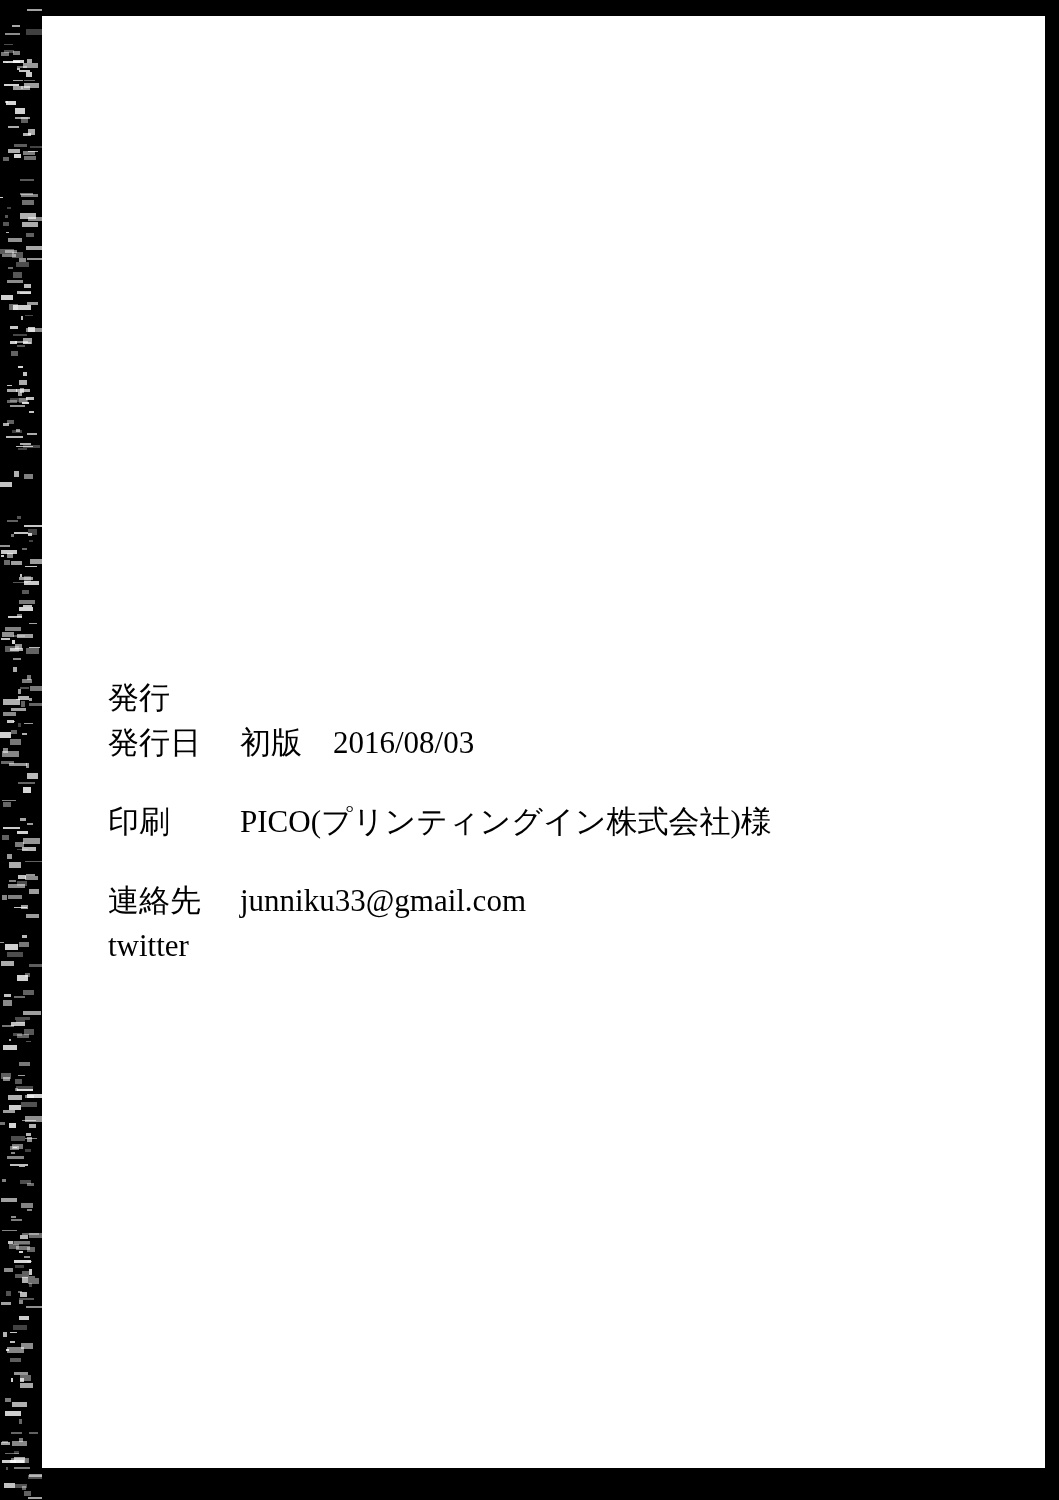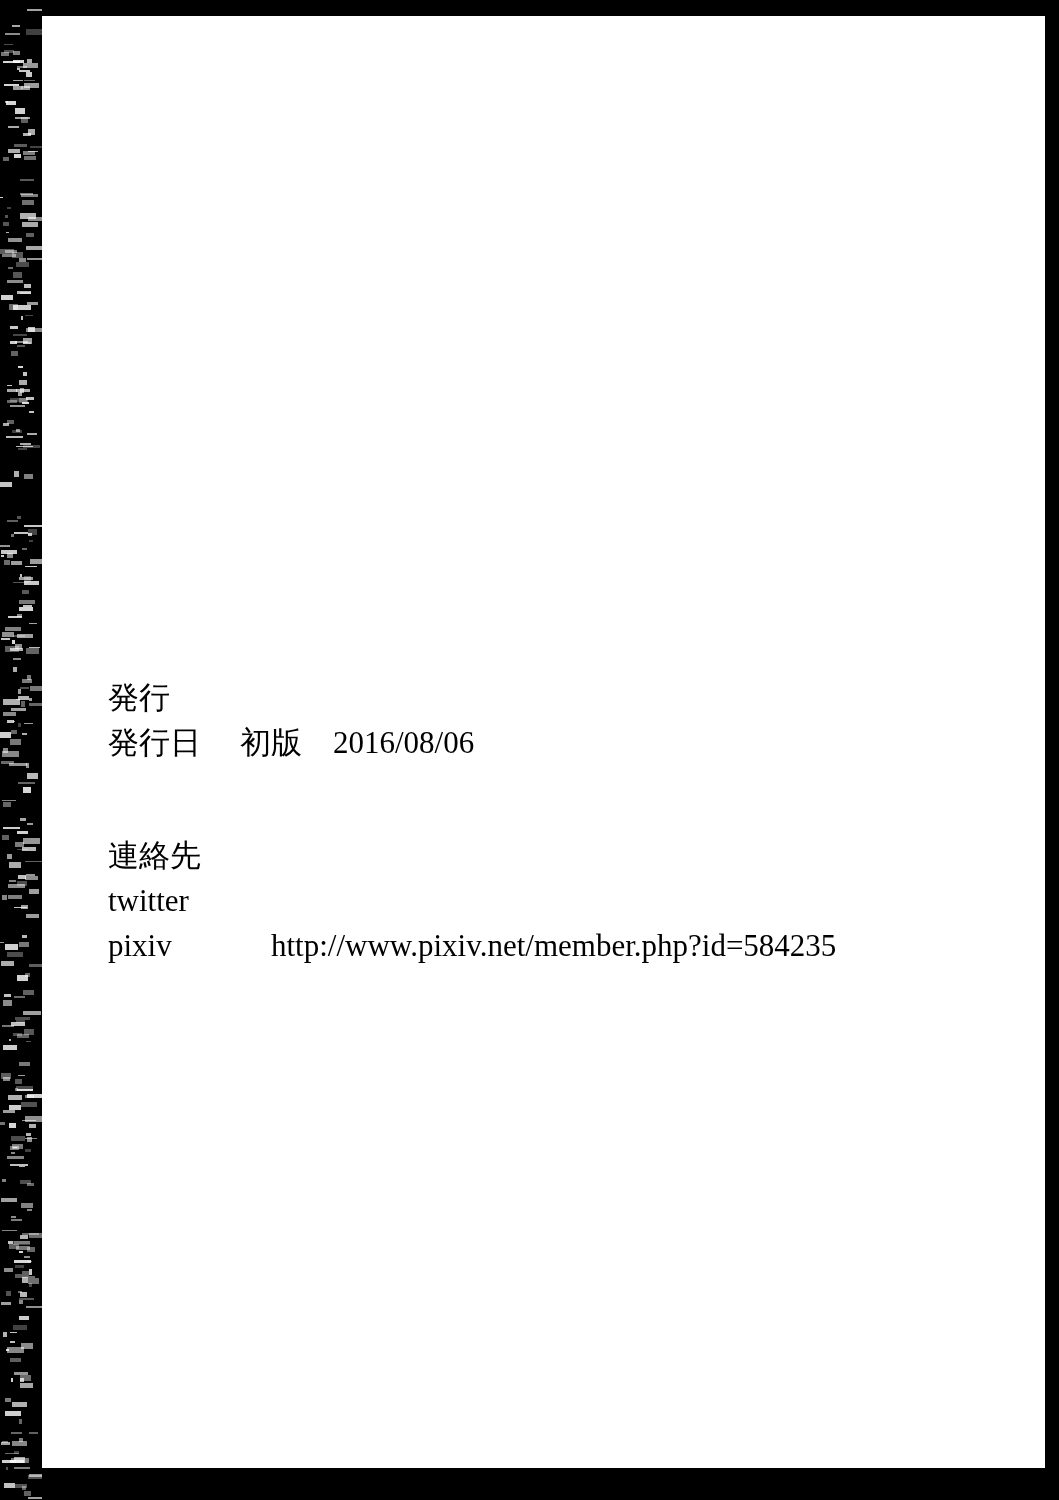--- a/index.html
+++ b/index.html
@@ -453,23 +453,23 @@
       <div class="speck" style="left: 10.8776px; top: 1432.2px; width: 11.2761px; height: 2.01968px; opacity: 0.4;"></div>
       <div class="speck" style="left: 9.56976px; top: 1340.63px; width: 5.12629px; height: 2.21144px; opacity: 0.75;"></div>
     </div>
 
   <div class="page">
 
     <div class="content">
 
       <div class="info-block" id="info-list">
           <div class="info-row cjk"><span class="lbl">発行</span></div>
-          <div class="info-row mixed"><span class="lbl">発行日</span><span class="val">初版　2016/08/06</span></div>
+          <div class="info-row mixed"><span class="lbl">発行日</span><span class="val">初版　2016/08/03</span></div>
           <div class="group-gap"></div>
+          <div class="info-row mixed"><span class="lbl">印刷</span><span class="val">PICO(プリンティングイン株式会社)様</span></div>
           <div class="group-gap"></div>
-          <div class="info-row mixed"><span class="lbl">連絡先</span></div>
+          <div class="info-row mixed"><span class="lbl">連絡先</span><span class="val">junniku33@gmail.com</span></div>
           <div class="info-row latin"><span class="lbl">twitter</span></div>
-          <div class="info-row latin"><span class="lbl">pixiv</span><span class="val">    http://www.pixiv.net/member.php?id=584235</span></div>
         </div>
     </div>
 
   </div>
 </div>
 
 </body></html>

